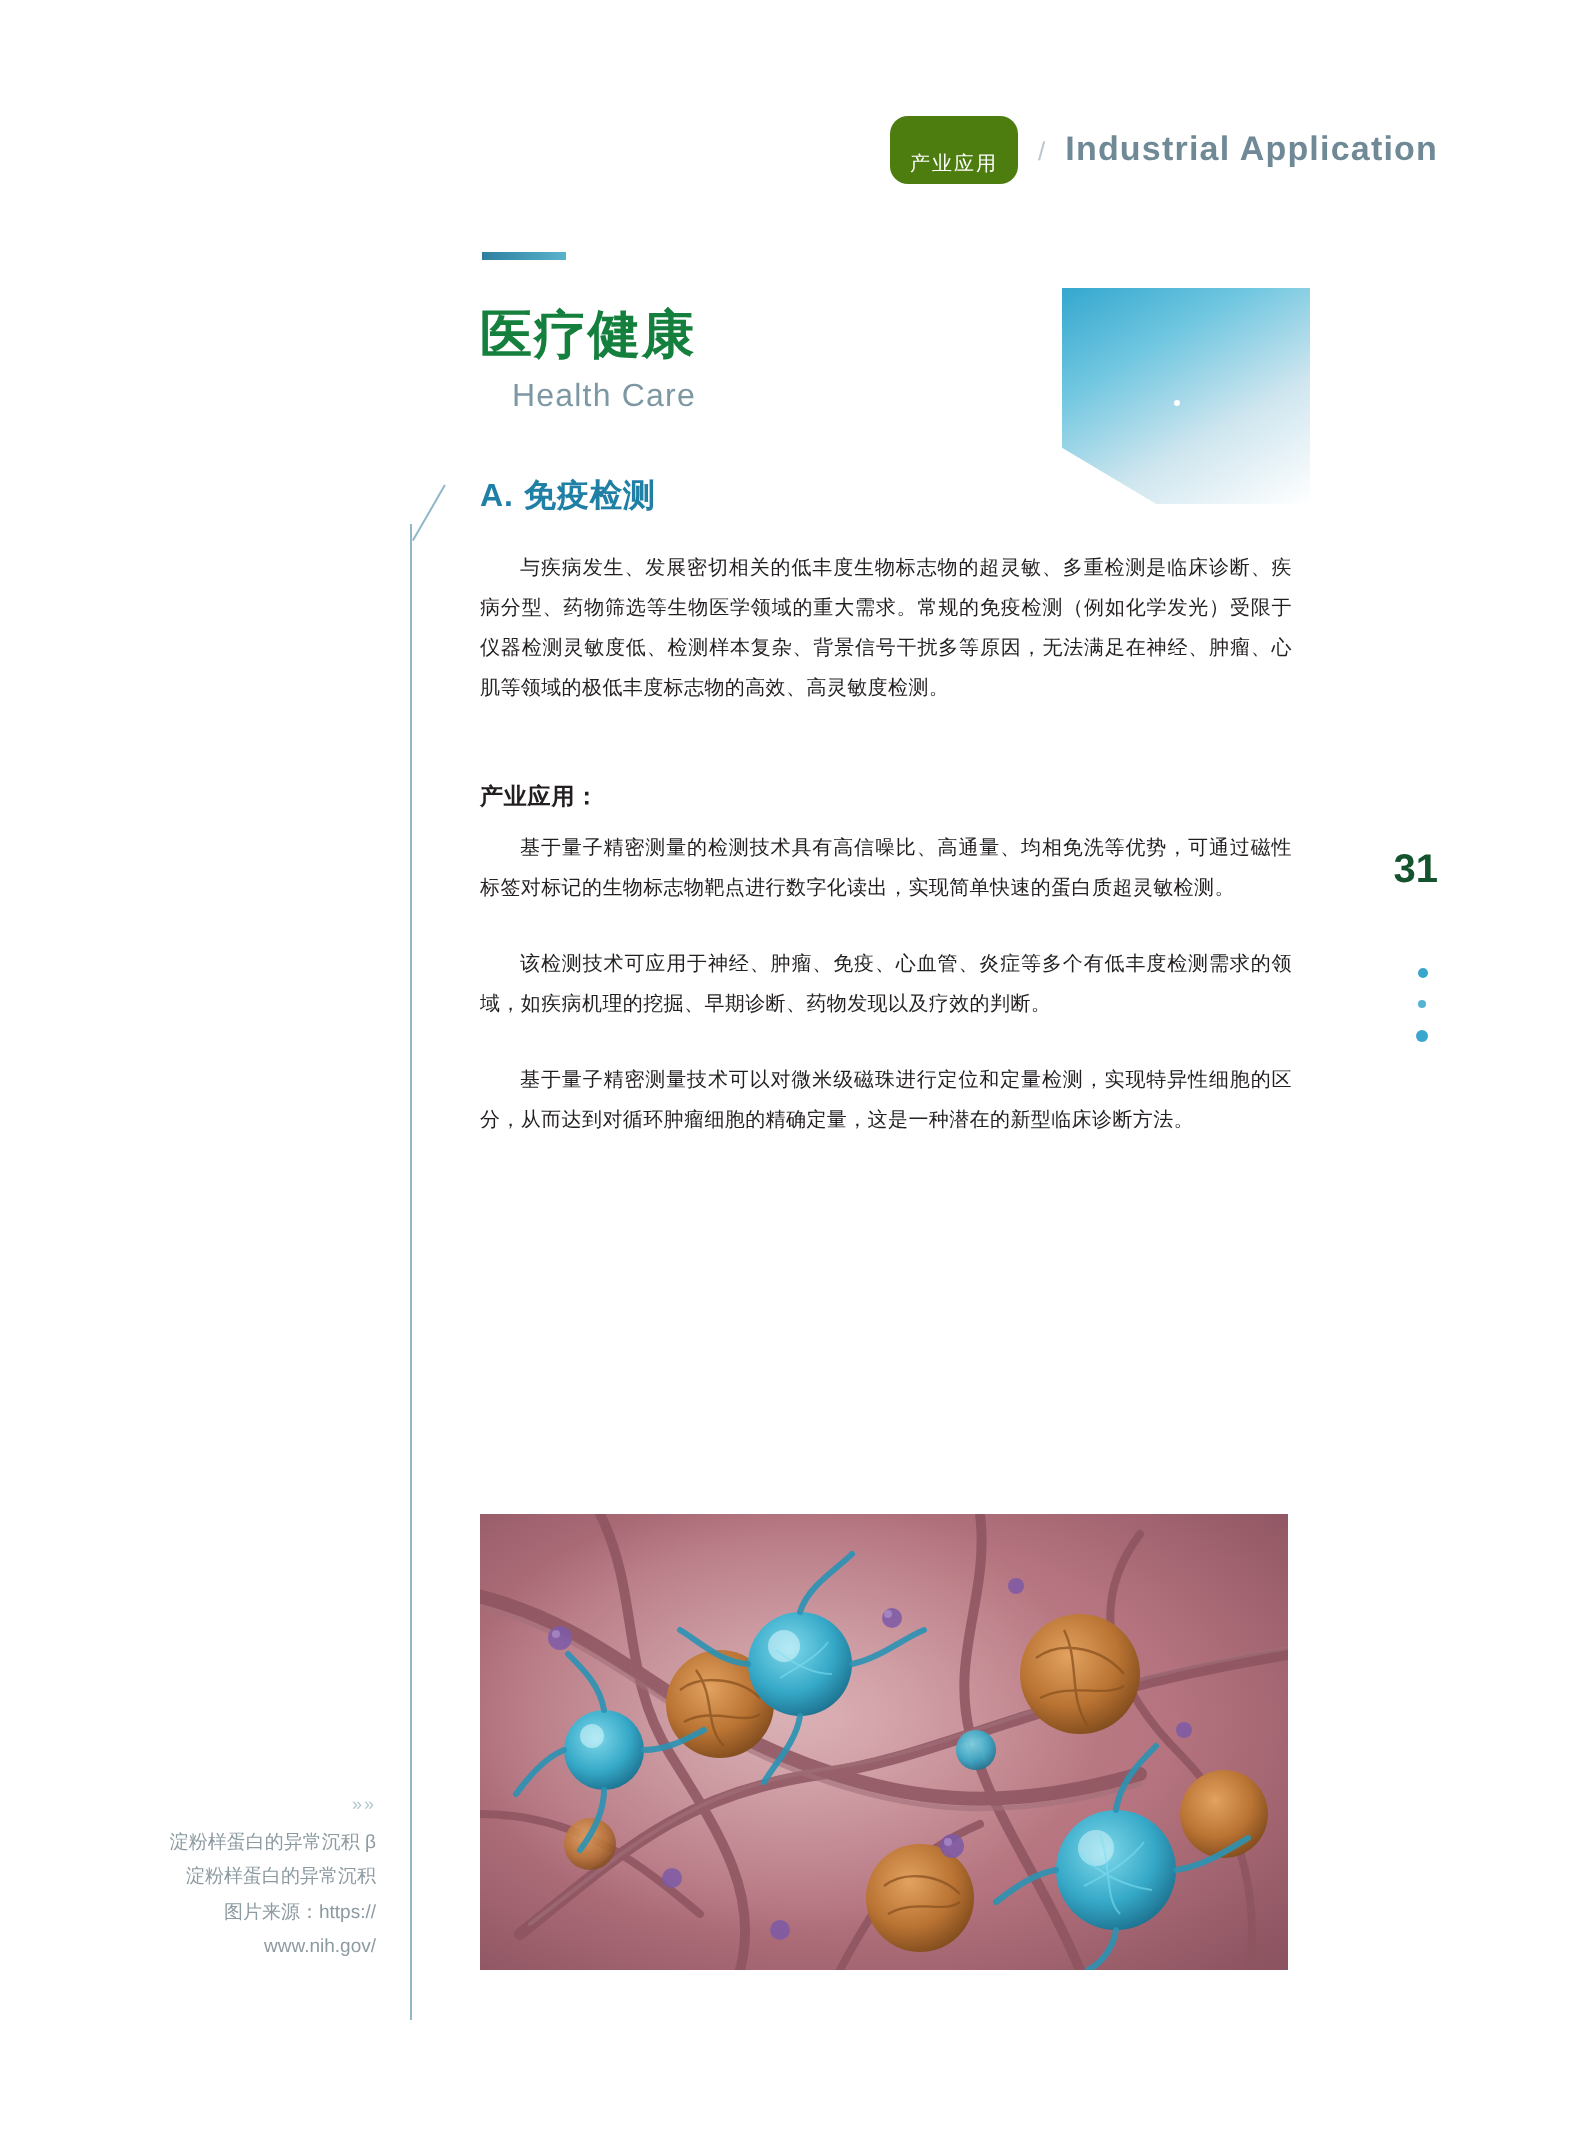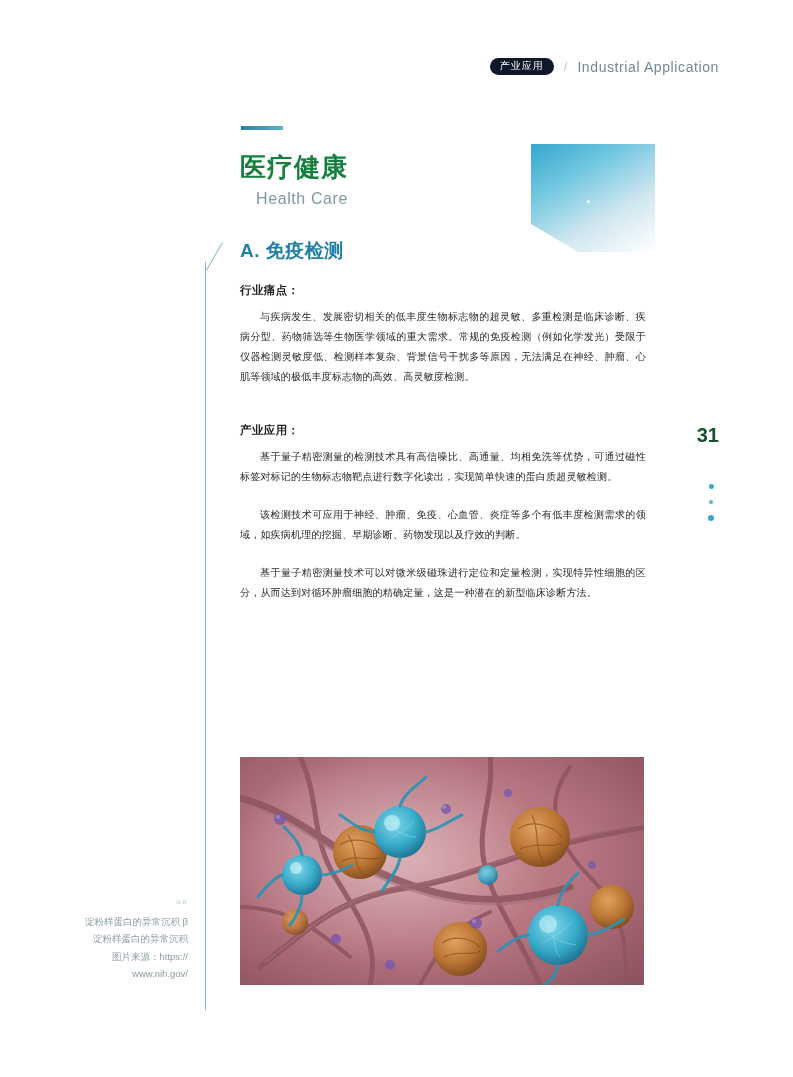--- a/index.html
+++ b/index.html
@@ -19,38 +19,38 @@
   
   .header {
     position: absolute;
     top: 58px;
     right: 74px;
     display: flex;
     align-items: center;
     gap: 9px;
   }
   .header-badge {
-    background: #0f172a;
+    background: #4d7c0f;
     color: #ffffff;
     font-size: 10px;
     letter-spacing: 1px;
-    padding: 3px 10px 4px 10px;
+    padding: 20px 10px 4px 10px;
     border-radius: 9px;
     line-height: 1;
   }
   .header-slash {
     color: #b9c6cc;
     font-size: 13px;
     margin: 0 1px;
   }
   .header-en {
     color: #6f8996;
-    font-size: 14px;
+    font-size: 17px;
     letter-spacing: 0.6px;
-    font-weight: normal;
+    font-weight: bold;
   }
 
   
   .title-bar {
     position: absolute;
     left: 241px;
     top: 126px;
     width: 42px;
     height: 4px;
     background: linear-gradient(90deg,#2e7f9e 0%, #59b3cd 100%);
@@ -119,21 +119,21 @@
     background: #8fb8c8;
     transform: rotate(30deg);
     transform-origin: bottom left;
   }
 
   
   .section-head {
     position: absolute;
     left: 240px;
     top: 238px;
-    font-size: 19px;
+    font-size: 16px;
     font-weight: bold;
     color: #1f7fa5;
     letter-spacing: 0.5px;
   }
 
   
   .content {
     position: absolute;
     left: 240px;
     top: 275px;
@@ -233,21 +233,20 @@
 
 <div class="deco-shape"></div>
 <div class="deco-dot"></div>
 
 <div class="left-slash"></div>
 <div class="left-rule"></div>
 
 <div class="section-head">A. 免疫检测</div>
 
 <div class="content">
-  <div class="sub-head">行业痛点：</div>
   <p class="para">与疾病发生、发展密切相关的低丰度生物标志物的超灵敏、多重检测是临床诊断、疾病分型、药物筛选等生物医学领域的重大需求。常规的免疫检测（例如化学发光）受限于仪器检测灵敏度低、检测样本复杂、背景信号干扰多等原因，无法满足在神经、肿瘤、心肌等领域的极低丰度标志物的高效、高灵敏度检测。</p>
   <div class="gap-lg"></div>
   <div class="sub-head">产业应用：</div>
   <p class="para">基于量子精密测量的检测技术具有高信噪比、高通量、均相免洗等优势，可通过磁性标签对标记的生物标志物靶点进行数字化读出，实现简单快速的蛋白质超灵敏检测。</p>
   <p class="para">该检测技术可应用于神经、肿瘤、免疫、心血管、炎症等多个有低丰度检测需求的领域，如疾病机理的挖掘、早期诊断、药物发现以及疗效的判断。</p>
   <p class="para tight">基于量子精密测量技术可以对微米级磁珠进行定位和定量检测，实现特异性细胞的区分，从而达到对循环肿瘤细胞的精确定量，这是一种潜在的新型临床诊断方法。</p>
 </div>
 
 <div class="page-number">31</div>
 <div class="side-dots">

